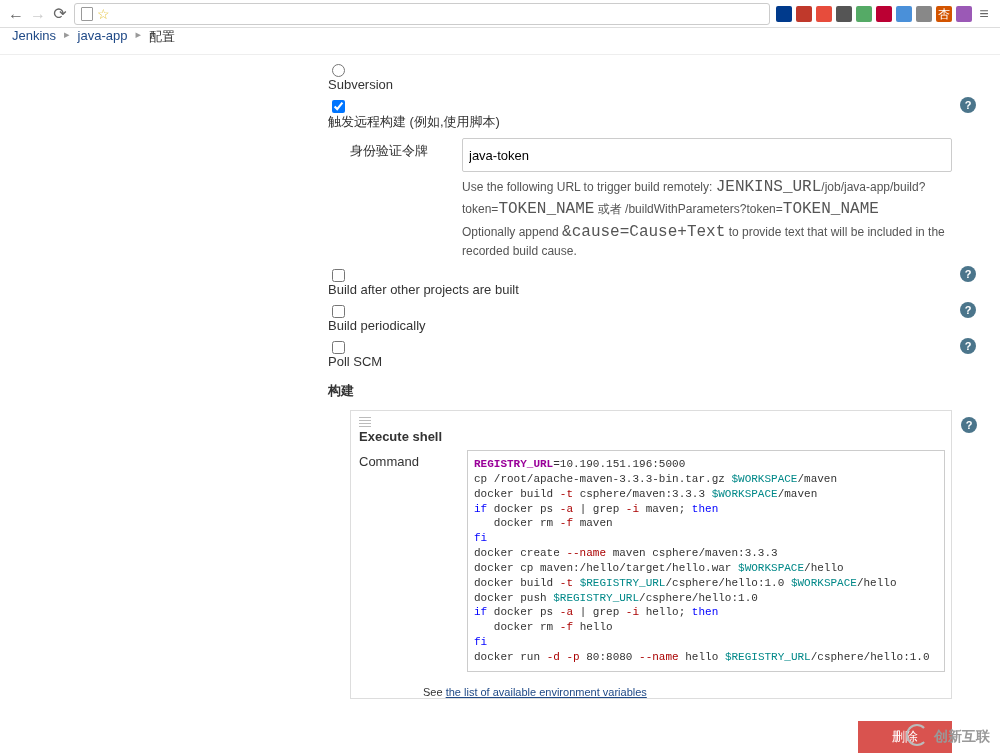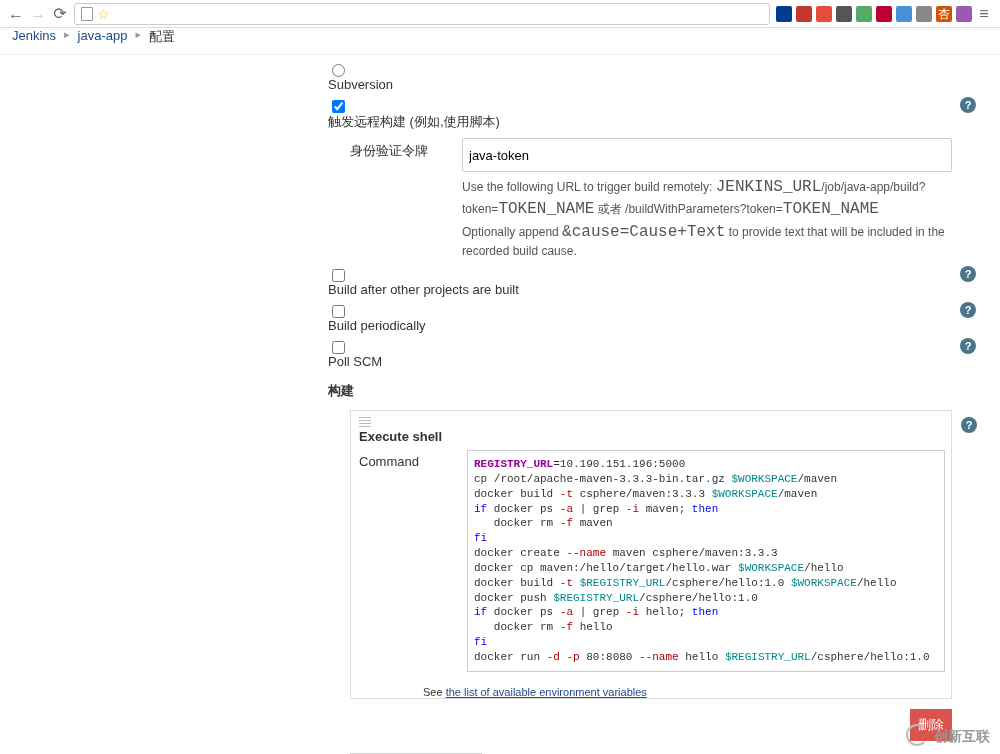--- a/index.html
+++ b/index.html
@@ -33,21 +33,21 @@
 .shell-body { display: flex; padding: 0 0 8px 8px; gap: 44px; }
 .shell-label { width: 64px; flex-shrink: 0; padding-top: 4px; }
 .code-area { flex: 1; margin-right: 6px; border: 1px solid #ccc; padding: 6px; font-family: "Courier New", monospace; font-size: 11px; line-height: 1.35; white-space: pre; overflow-x: auto; min-height: 190px; background: #fff; }
 .code-area span { white-space: pre; }
 .kw-blue { color: #00f; }
 .kw-red { color: #a00; }
 .kw-purple { color: #909; font-weight: bold; }
 .kw-teal { color: #088; }
 .env-link { font-size: 11px; margin: 6px 0 0 72px; }
 .env-link a { color: #204a87; text-decoration: underline; }
-.delete-btn { float: right; margin: 10px 0 0 0; background: #d9534f; color: #fff; border: none; padding: 7px 8px; font-size: 13px; cursor: pointer; }
+.delete-btn { float: right; margin: 22px 0 0 0; background: #d9534f; color: #fff; border: none; padding: 7px 34px; font-size: 13px; cursor: pointer; }
 .clear { clear: both; }
 .dropdown-btn { display: inline-flex; align-items: center; gap: 16px; background: #f4f4f4; border: 1px solid #ccc; padding: 8px 14px; font-size: 13px; cursor: pointer; margin: 12px 0 4px 22px; }
 .caret { width: 0; height: 0; border-left: 4px solid transparent; border-right: 4px solid transparent; border-top: 5px solid #666; }
 .watermark { position: fixed; bottom: 8px; right: 10px; font-size: 14px; color: #999; display: flex; align-items: flex-end; gap: 6px; font-weight: bold; }
 .watermark .logo-c { width: 22px; height: 22px; border: 2px solid #bbb; border-right-color: transparent; border-radius: 50%; position: relative; }
 .star { color: #e4c23a; font-size: 14px; }
 </style>
 </head>
 <body>
 

